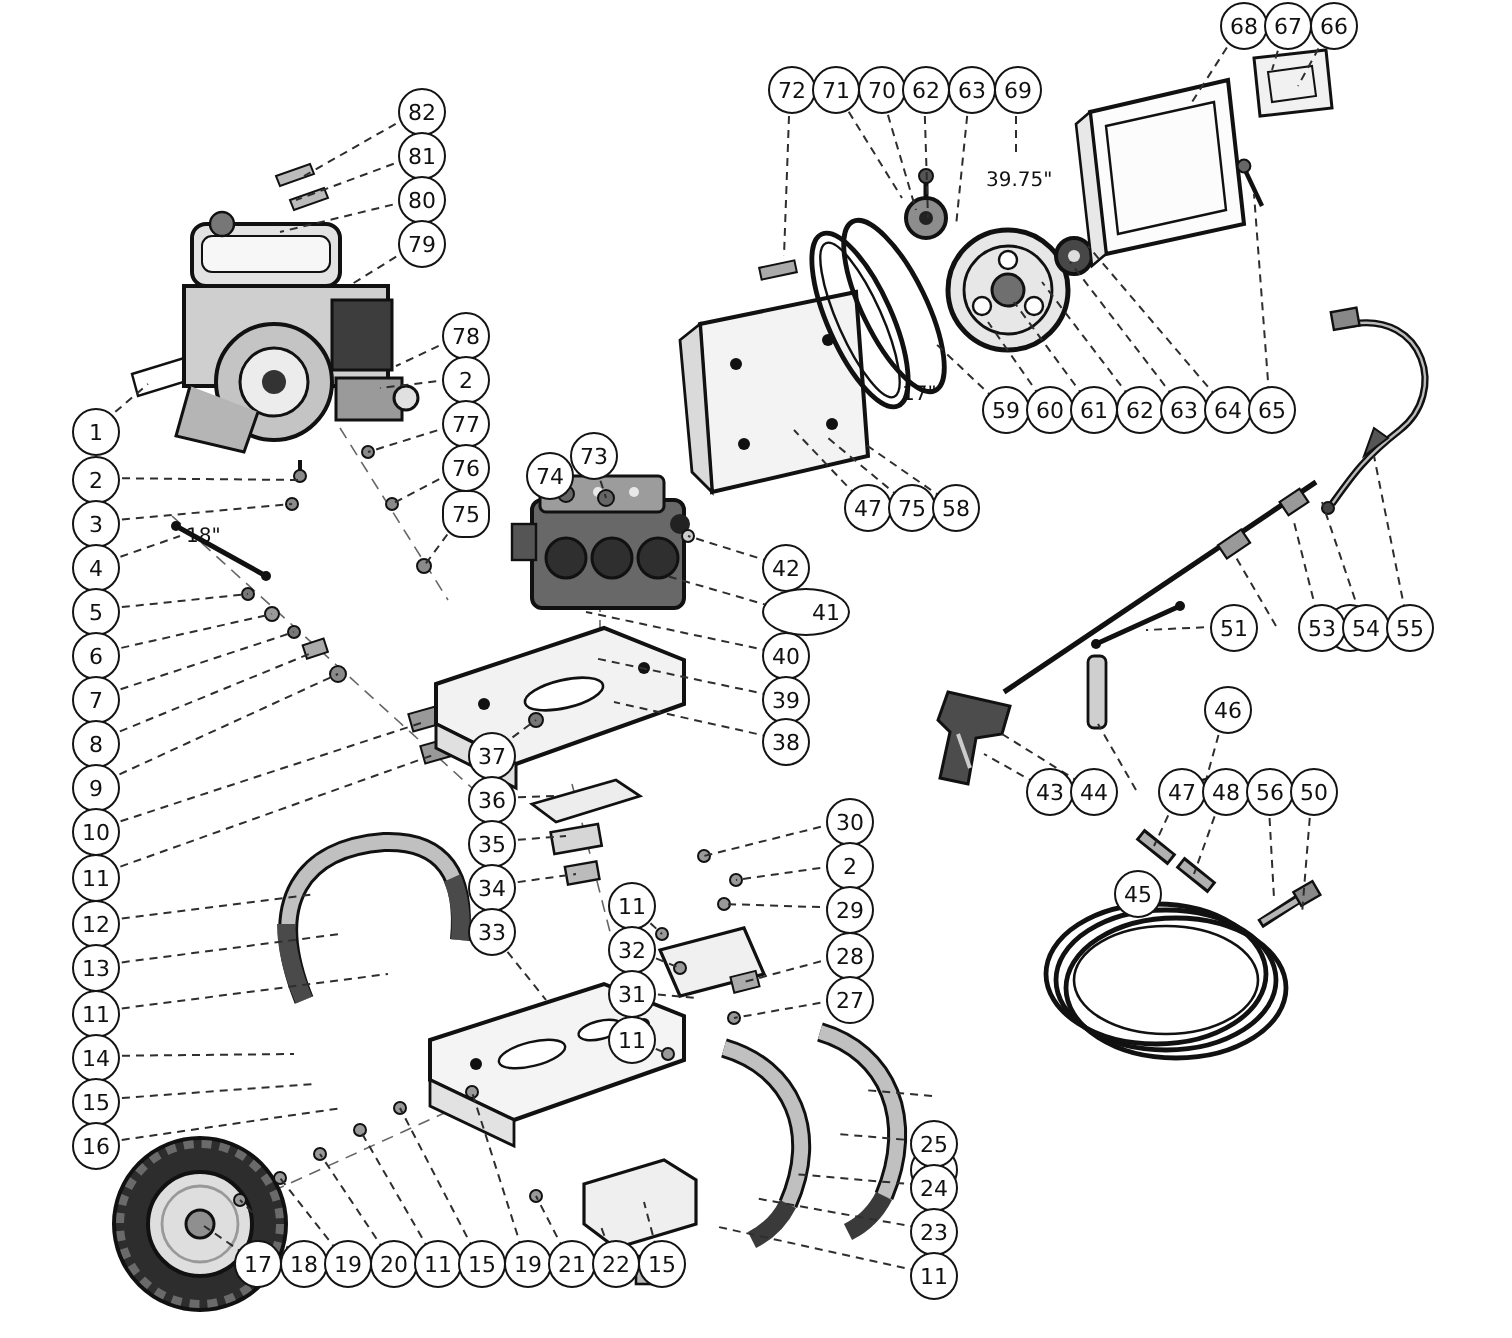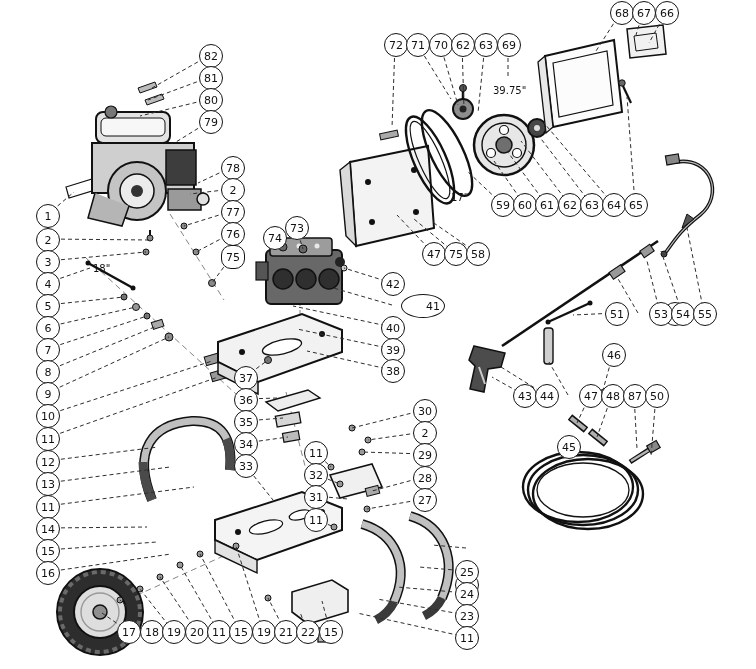--- a/index.html
+++ b/index.html
@@ -404,21 +404,21 @@
       <div class="callout" style="left: 424px; top: 432px;">2</div>
       <div class="callout" style="left: 424px; top: 454px;">29</div>
       <div class="callout" style="left: 424px; top: 477px;">28</div>
       <div class="callout" style="left: 424px; top: 499px;">27</div>
       <div class="callout" style="left: 466px; top: 548px; margin-top: 25px;">26</div>
       <div class="callout" style="left: 466px; top: 571px;">25</div>
       <div class="callout" style="left: 466px; top: 593px;">24</div>
       <div class="callout" style="left: 466px; top: 615px;">23</div>
       <div class="callout" style="left: 466px; top: 637px;">11</div>
       <div class="callout" style="left: 392px; top: 283px;">42</div>
-      <div class="callout" style="left: 412px; top: 305px; padding-left: 20px;">41</div>
+      <div class="callout" style="left: 392px; top: 305px; padding-left: 20px;">41</div>
       <div class="callout" style="left: 392px; top: 327px;">40</div>
       <div class="callout" style="left: 392px; top: 349px;">39</div>
       <div class="callout" style="left: 392px; top: 370px;">38</div>
       <div class="callout" style="left: 433px; top: 253px;">47</div>
       <div class="callout" style="left: 455px; top: 253px;">75</div>
       <div class="callout" style="left: 477px; top: 253px;">58</div>
       <div class="callout" style="left: 502px; top: 204px;">59</div>
       <div class="callout" style="left: 524px; top: 204px;">60</div>
       <div class="callout" style="left: 546px; top: 204px;">61</div>
       <div class="callout" style="left: 569px; top: 204px;">62</div>
@@ -438,20 +438,20 @@
       <div class="callout" style="left: 674px; top: 313px;">52</div>
       <div class="callout" style="left: 660px; top: 313px;">53</div>
       <div class="callout" style="left: 682px; top: 313px;">54</div>
       <div class="callout" style="left: 704px; top: 313px;">55</div>
       <div class="callout" style="left: 524px; top: 395px;">43</div>
       <div class="callout" style="left: 546px; top: 395px;">44</div>
       <div class="callout" style="left: 568px; top: 395px; margin-top: 40px;">45</div>
       <div class="callout" style="left: 613px; top: 354px;">46</div>
       <div class="callout" style="left: 590px; top: 395px;">47</div>
       <div class="callout" style="left: 612px; top: 395px;">48</div>
-      <div class="callout" style="left: 634px; top: 395px;">87</div>
+      <div class="callout" style="left: 634px; top: 395px;">56</div>
       <div class="callout" style="left: 656px; top: 395px;">50</div>
     </div>
 
   <span class="dim-label" style="left:93px;top:263px">18"</span>
   <span class="dim-label" style="left:451px;top:192px">17"</span>
   <span class="dim-label" style="left:493px;top:85px">39.75"</span>
 </div>
 
 </body></html>

